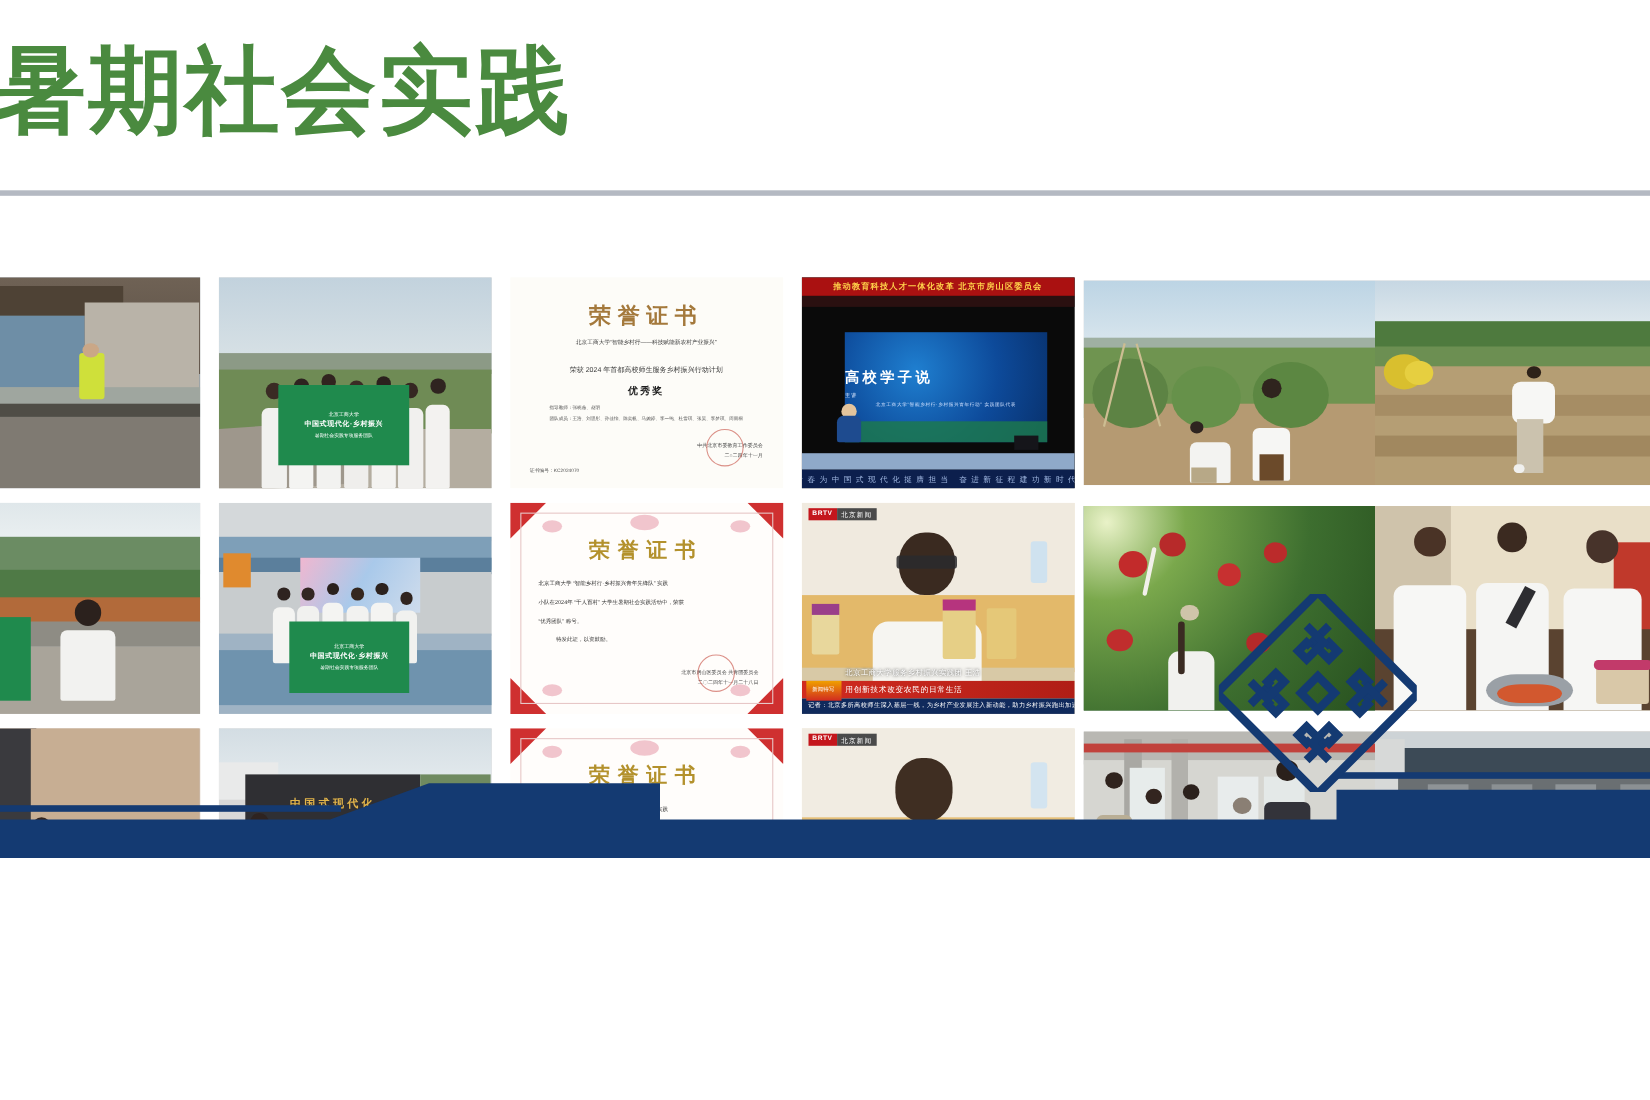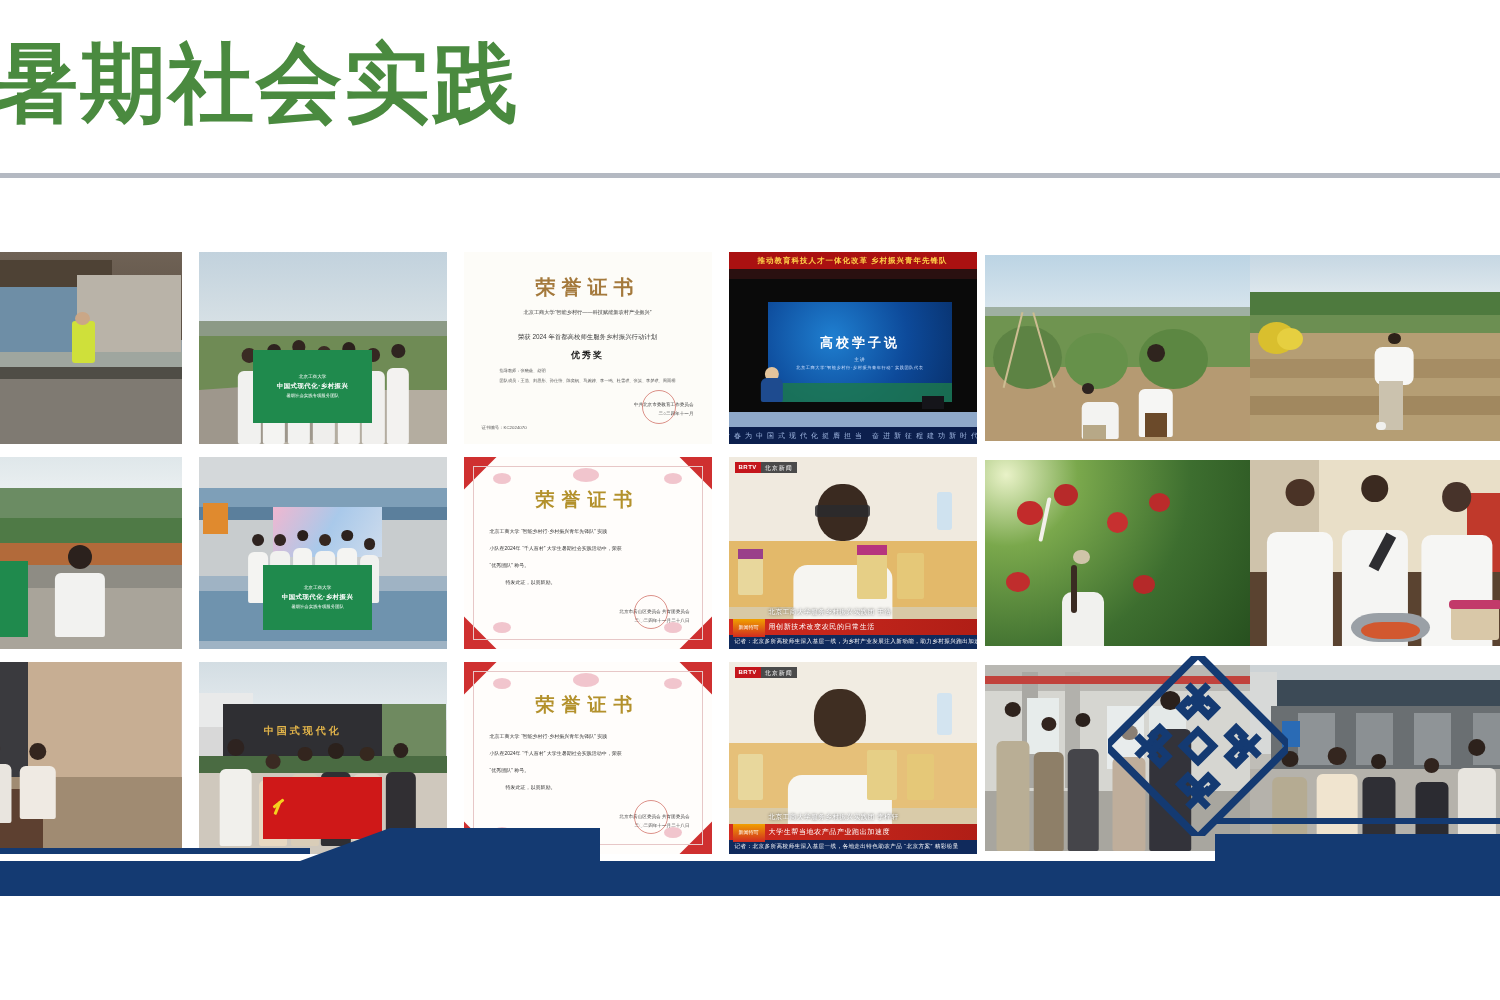--- a/index.html
+++ b/index.html
@@ -5,21 +5,21 @@
 <style>
   * { box-sizing: border-box; margin: 0; padding: 0; }
   html, body {
     width: 1500px; height: 1000px;
     overflow: hidden;
     background: #ffffff;
     font-family: "Liberation Sans", "DejaVu Sans", sans-serif;
   }
   .slide {
     position: relative;
-    width: 1500px; height: 896px;
+    width: 1500px; height: 780px;
     background: #ffffff;
     overflow: hidden;
   }
 
   
   .title-wrap {
     position: absolute;
     left: -8px; top: 28px;
     width: 700px; height: 110px;
     display: flex; align-items: center;
@@ -157,21 +157,21 @@
   
   .stage-banner {
     position:absolute; left:0; top:0; width:100%; height:17px;
     background:#aa1111; color:#ffd24a; font-size:7.5px; font-weight:700;
     display:flex; align-items:center; justify-content:center;
     letter-spacing:1px; white-space:nowrap; overflow:hidden;
   }
   .stage-screen {
     position:absolute; left:16%; top:26%; width:74%; height:52%;
     background:radial-gradient(circle at 35% 35%, #1f7fd0 0%, #0d4a9a 55%, #08306b 100%);
-    display:flex; flex-direction:column; align-items:center; justify-content:center;
+    display:flex; flex-direction:column; justify-content:center;
   }
   .stage-screen .h { color:#fff; font-size:13px; font-weight:700; letter-spacing:3px; }
   .stage-screen .s1 { color:#dce9ff; font-size:4.6px; margin-top:5px; letter-spacing:1px; }
   .stage-screen .s2 { color:#cfe0ff; font-size:4.2px; margin-top:3px; letter-spacing:.6px; text-align:center; }
   .stage-footer {
     position:absolute; left:0; bottom:0; width:100%; height:17px;
     background:#0c1f4d; color:#9fb6e0; font-size:7px;
     display:flex; align-items:center; justify-content:center; letter-spacing:4px;
     white-space:nowrap; overflow:hidden;
   }
@@ -301,21 +301,21 @@
           </div>
           <div class="cert-seal"></div>
           <div class="cert-no">证书编号：KC2024070</div>
         </div>
         <div class="hidden-text">荣誉证书</div>
       </div>
     </div>
 
     <div class="cell">
       <div class="photo tall" style="background:#0a0a0a;">
-        <div class="stage-banner">推动教育科技人才一体化改革 乡村振兴青年先锋队</div>
+        <div class="stage-banner">推动教育科技人才一体化改革 北京市房山区委员会</div>
         <div class="rect" style="left:0;top:17px;width:100%;height:10px;background:#2a1010;"></div>
         <div class="stage-screen">
           <div class="h">高校学子说</div>
           <div class="s1">主讲</div>
           <div class="s2">北京工商大学“智能乡村行·乡村振兴青年行动” 实践团队代表</div>
         </div>
         <div class="rect" style="left:16%;bottom:22%;width:74%;height:10%;background:#1d7a4a;opacity:.8;"></div>
         <div class="rect" style="left:0;bottom:17px;width:100%;height:8%;background:#8fa9c9;"></div>
         <div class="person" style="left:13%;bottom:22%;width:9%;height:18%;">
           <div class="head" style="top:0;width:64%;padding-bottom:64%;background:#e3c49c;"></div>

